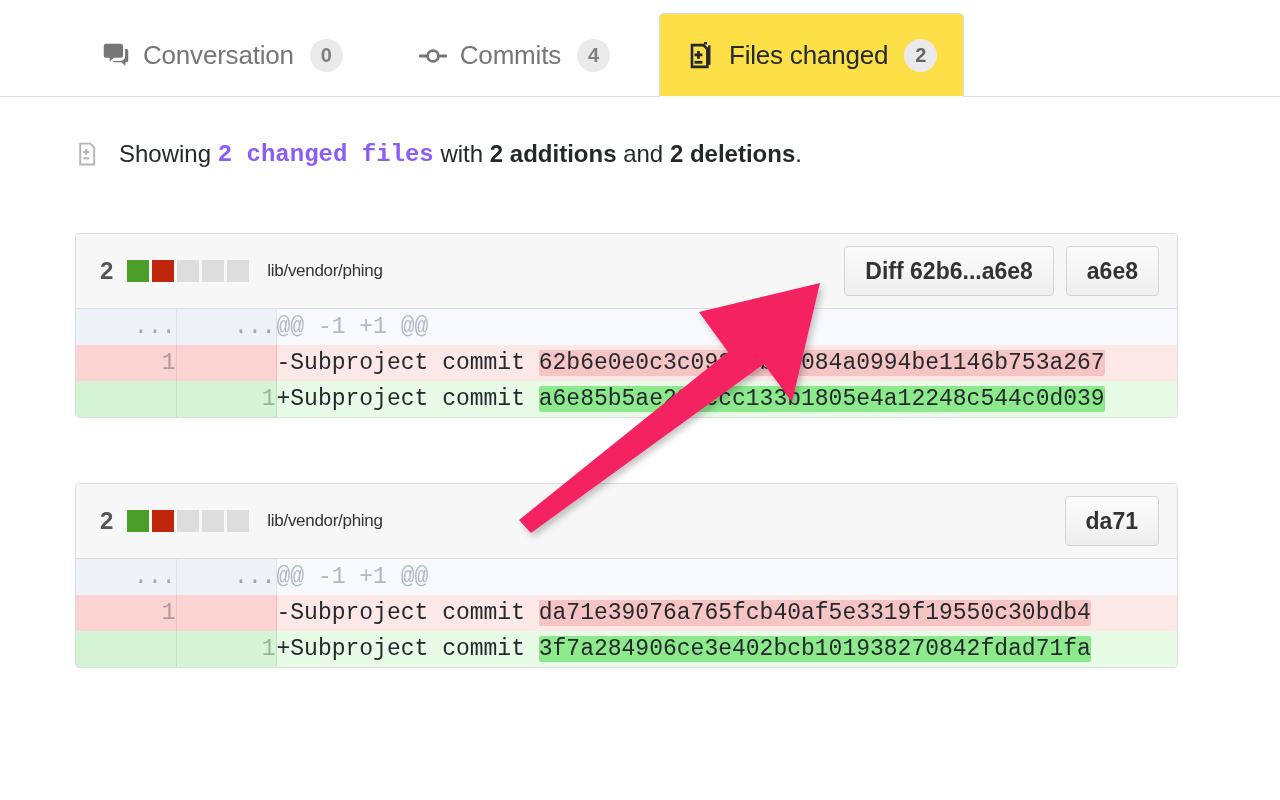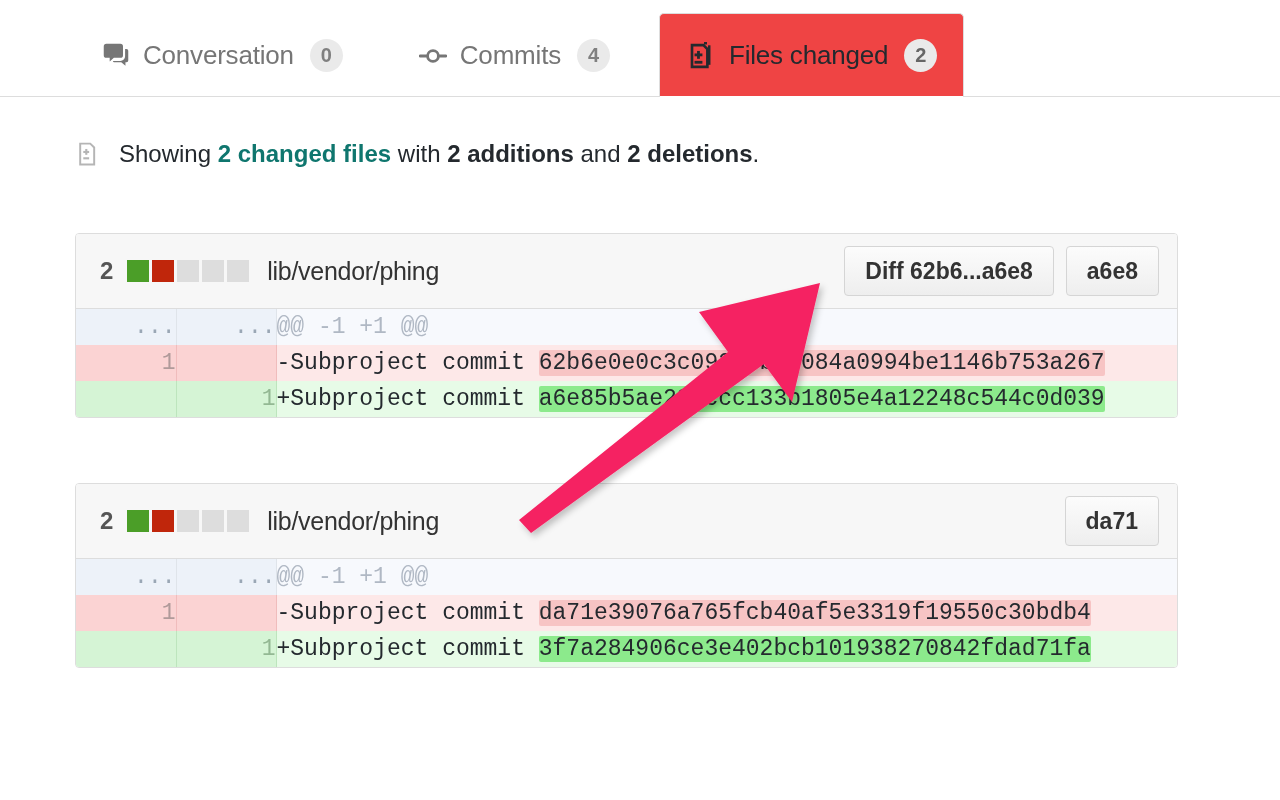--- a/index.html
+++ b/index.html
@@ -27,21 +27,21 @@
     border: 1px solid transparent;
     border-bottom: none;
     border-radius: 5px 5px 0 0;
     background: transparent;
     margin-right: 22px;
     position: relative;
     white-space: nowrap;
   }
   .tab.selected {
     color: #24292e;
-    background: #ef4444;
+    background: #fde047;
     border-color: #ddd;
     z-index: 3;
   }
   .tab.selected::after {
     content: "";
     position: absolute;
     left: 0; right: 0; bottom: -1px; height: 2px;
     background: #ffffff;
   }
   .tab .ticon { display: inline-flex; align-items: center; margin-right: 13px; }
@@ -59,21 +59,21 @@
   .tab.selected .counter { background:#eaeaea; color:#666; }
 
   
   .summary {
     position: absolute; left: 75px; top: 140px;
     display: flex; align-items: center;
     font-size: 24px; color: #24292e;
   }
   .summary .sicon { margin-right: 18px; display:inline-flex; align-items:center; }
   .summary .s-strong { font-weight: bold; }
-  .summary .s-link { color: #0f766e; font-weight: bold; }
+  .summary .s-link { color: #8b5cf6; font-weight: bold; font-family: Liberation Mono, monospace; }
   .summary .sp { white-space: pre; }
 
   
   .file {
     position: absolute; left: 75px; width: 1103px;
     border: 1px solid #ddd;
     border-radius: 4px;
     background: #fff;
     overflow: hidden;
   }
@@ -91,21 +91,21 @@
   .diffstat-count {
     font-size: 24px; font-weight: bold; color: #555;
     margin-right: 14px;
   }
   .diffstat-blocks { display: flex; gap: 3px; margin-right: 18px; }
   .dblock { width: 22px; height: 22px; display:block; }
   .dblock.add { background: #4b9e28; }
   .dblock.del { background: #c0260b; }
   .dblock.neu { background: #dddddd; }
   .file-path {
-    font-size: 25px; color: #333;
+    font-size: 17px; color: #333;
     letter-spacing: -0.3px;
   }
   .file-actions {
     position: absolute; right: 18px; top: 50%; transform: translateY(-50%);
     display: flex; align-items: center; gap: 12px;
   }
   .btn {
     display: inline-flex; align-items: center; justify-content: center;
     height: 50px; padding: 8px 20px;
     background: linear-gradient(#fcfcfc, #eeeeee);

